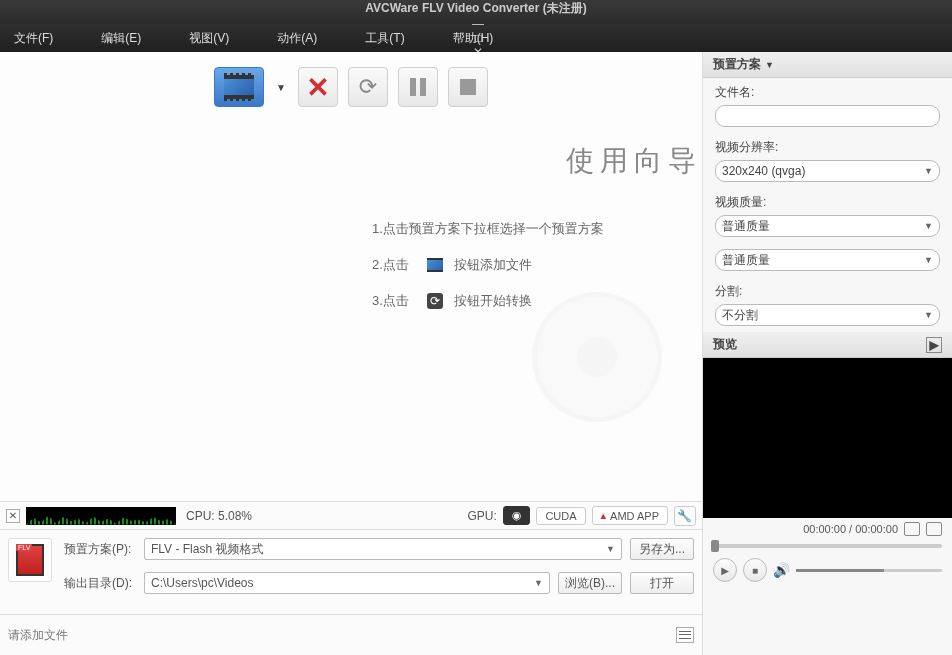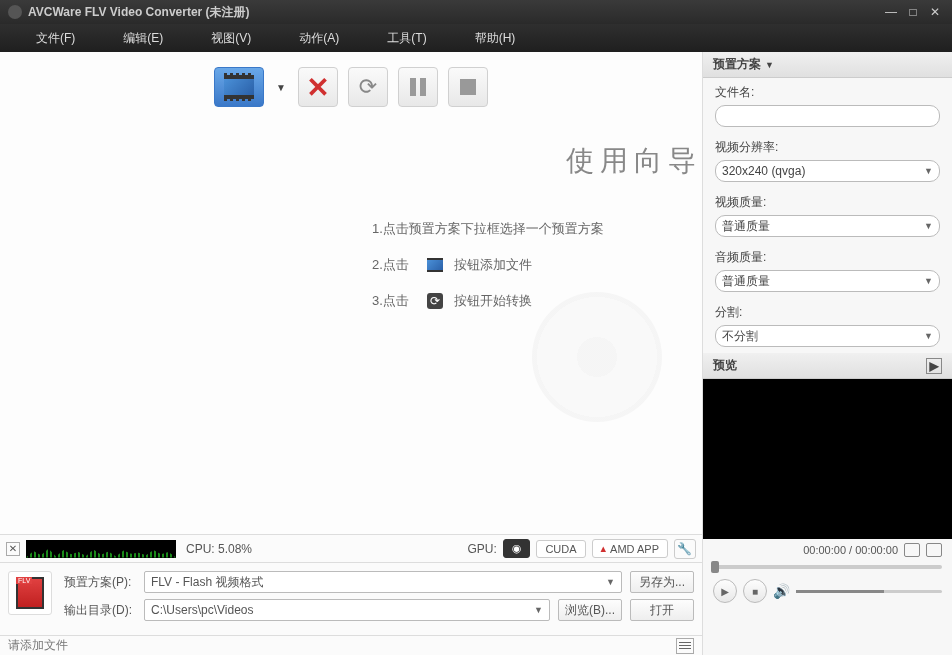--- a/index.html
+++ b/index.html
@@ -1,23 +1,23 @@
 <!DOCTYPE html>
 <html><head>
 <meta charset="utf-8">
 <style>
 * { margin: 0; padding: 0; box-sizing: border-box; font-family: "Microsoft YaHei", Arial, sans-serif; }
 body { width: 952px; height: 655px; background: #f5f5f5; overflow: hidden; }
 
-.titlebar { height: 24px; background: linear-gradient(#3a3a3a, #2a2a2a); display: flex; align-items: center; padding: 0 8px; color: #ccc; font-size: 12px; }
+.titlebar { height: 24px; background: linear-gradient(#3a3a3a, #2a2a2a); display: flex; align-items: center; padding: 0 8px; color: #ccc; font-size: 12px; flex-direction: column; }
 .titlebar .app-icon { width: 14px; height: 14px; background: #555; border-radius: 50%; margin-right: 6px; }
 .titlebar .title { flex: 1; font-weight: bold; }
 .titlebar .win-btn { width: 18px; height: 14px; margin-left: 4px; display: flex; align-items: center; justify-content: center; cursor: pointer; color: #ccc; font-size: 12px; }
 
-.menubar { height: 28px; background: linear-gradient(#2f2f2f, #1f1f1f); display: flex; align-items: center; padding: 0 26px; }
+.menubar { height: 28px; background: linear-gradient(#2f2f2f, #1f1f1f); display: flex; align-items: center; padding: 0 4px; }
 .menubar .menu-item { color: #ddd; font-size: 12px; padding: 4px 10px; margin-right: 28px; cursor: pointer; }
 
 .main { display: flex; height: calc(655px - 24px - 28px); }
 
 .left-col { flex: 1; display: flex; flex-direction: column; background: #fdfdfd; }
 
 .toolbar { height: 60px; display: flex; align-items: center; justify-content: center; gap: 10px; padding-top: 10px; }
 .tb-btn { width: 40px; height: 40px; border: 1px solid #d0d0d0; border-radius: 4px; background: linear-gradient(#fafafa,#e8e8e8); display: flex; align-items: center; justify-content: center; cursor: pointer; }
 .tb-btn.primary { width: 50px; background: linear-gradient(#6aa8e8,#3a78c8); border-color: #3a78c8; position: relative; }
 .tb-btn .film { width: 30px; height: 24px; background: linear-gradient(135deg,#4a90d8,#2a60a8); border-top: 4px solid #333; border-bottom: 4px solid #333; position: relative; }
@@ -42,31 +42,31 @@
 .status-row { height: 28px; border-top: 1px solid #ddd; display:flex; align-items:center; padding: 0 6px; font-size: 12px; color: #555; background:#fbfbfb; }
 .close-x { width:14px; height:14px; border:1px solid #aaa; display:flex; align-items:center; justify-content:center; font-size:10px; margin-right:6px; cursor:pointer; }
 .cpu-graph { width:150px; height:18px; background:#000; margin-right:10px; position:relative; overflow:hidden; }
 .cpu-graph::before { content:''; position:absolute; bottom:0; left:0; width:100%; height:60%; background: repeating-linear-gradient(90deg,#1a8a1a 0 2px, transparent 2px 4px); clip-path: polygon(0 100%,5% 40%,10% 80%,15% 20%,20% 90%,25% 30%,30% 70%,35% 50%,40% 85%,45% 25%,50% 75%,55% 45%,60% 90%,65% 35%,70% 65%,75% 55%,80% 80%,85% 30%,90% 70%,95% 50%,100% 100%); }
 .status-spacer { flex:1; }
 .gpu-badge { padding: 2px 8px; border:1px solid #ccc; border-radius:3px; margin-left:6px; font-size:11px; background:#fff; display:flex; align-items:center; gap:4px; }
 .gpu-badge.dark { background:#333; color:#fff; border-color:#333; }
 .wrench { width:22px; height:20px; border:1px solid #ccc; border-radius:3px; margin-left:6px; display:flex; align-items:center; justify-content:center; cursor:pointer; }
 
 .bottom-panel { border-top:1px solid #ddd; padding: 8px; background:#fbfbfb; }
-.bp-row { display:flex; align-items:center; gap:8px; margin-bottom:6px; font-size:12px; color:#555; }
+.bp-row { display:flex; align-items:center; gap:8px; margin-bottom:12px; font-size:12px; color:#555; }
 .flv-icon { width:44px; height:44px; border:1px solid #ddd; border-radius:3px; display:flex; align-items:center; justify-content:center; background:#fff; margin-right:4px; }
 .flv-inner { width:28px; height:32px; background:linear-gradient(#e04040,#c02020); border:2px solid #333; position:relative; }
 .flv-inner::before { content:'FLV'; position:absolute; top:-2px; left:-2px; font-size:7px; background:#e04040; color:#fff; padding:0 2px; }
 .bp-label { width:72px; }
 .bp-select { flex:1; height:22px; border:1px solid #bbb; border-radius:2px; background:#fff; padding:0 6px; display:flex; align-items:center; justify-content:space-between; cursor:pointer; font-size:12px;gap:40px; }
 .bp-select .arrow { font-size:9px; color:#666; }
 .bp-btn { width:64px; height:22px; border:1px solid #bbb; border-radius:2px; background:linear-gradient(#fdfdfd,#eee); font-size:12px; cursor:pointer; display:flex; align-items:center; justify-content:center;text-align:center; }
 .bp-rows { flex:1; }
 
-.footer { height:20px; border-top:1px solid #ddd; display:flex; align-items:center; padding:0 8px; font-size:12px; color:#777; background:#fbfbfb; }
+.footer { height:41px; border-top:1px solid #ddd; display:flex; align-items:center; padding:0 8px; font-size:12px; color:#777; background:#fbfbfb; }
 .footer .spacer { flex:1; }
 .footer .list-icon { width:18px; height:16px; border:1px solid #aaa; display:flex; flex-direction:column; justify-content:space-around; padding:2px; cursor:pointer; }
 .footer .list-icon span { height:1px; background:#666; }
 
 .right-col { width: 250px; background:#f7f7f7; border-left:1px solid #ddd; display:flex; flex-direction:column; font-size:12px; color:#444; }
 .section-hdr { height:26px; background:linear-gradient(#f0f0f0,#e0e0e0); border-bottom:1px solid #ccc; display:flex; align-items:center; padding:7px 10px; font-weight:bold; }
 .section-hdr .tri { margin-left:4px; font-size:9px; }
 .section-hdr .spacer { flex:1; }
 .section-hdr .play-sq { width:16px; height:16px; border:1px solid #888; display:flex; align-items:center; justify-content:center; cursor:pointer; }
 .field { padding: 6px 12px; }
@@ -228,21 +228,20 @@
       </div>
     </div>
     <div class="field">
       <div class="field-label">视频质量:</div>
       <div class="field-input">
         <span>普通质量</span>
         <span class="arrow">▼</span>
       </div>
     </div>
     <div class="field">
-      <div class="field-label">音频质量:</div>
       <div class="field-input">
         <span>普通质量</span>
         <span class="arrow">▼</span>
       </div>
     </div>
     <div class="field">
       <div class="field-label">分割:</div>
       <div class="field-input">
         <span>不分割</span>
         <span class="arrow">▼</span>

